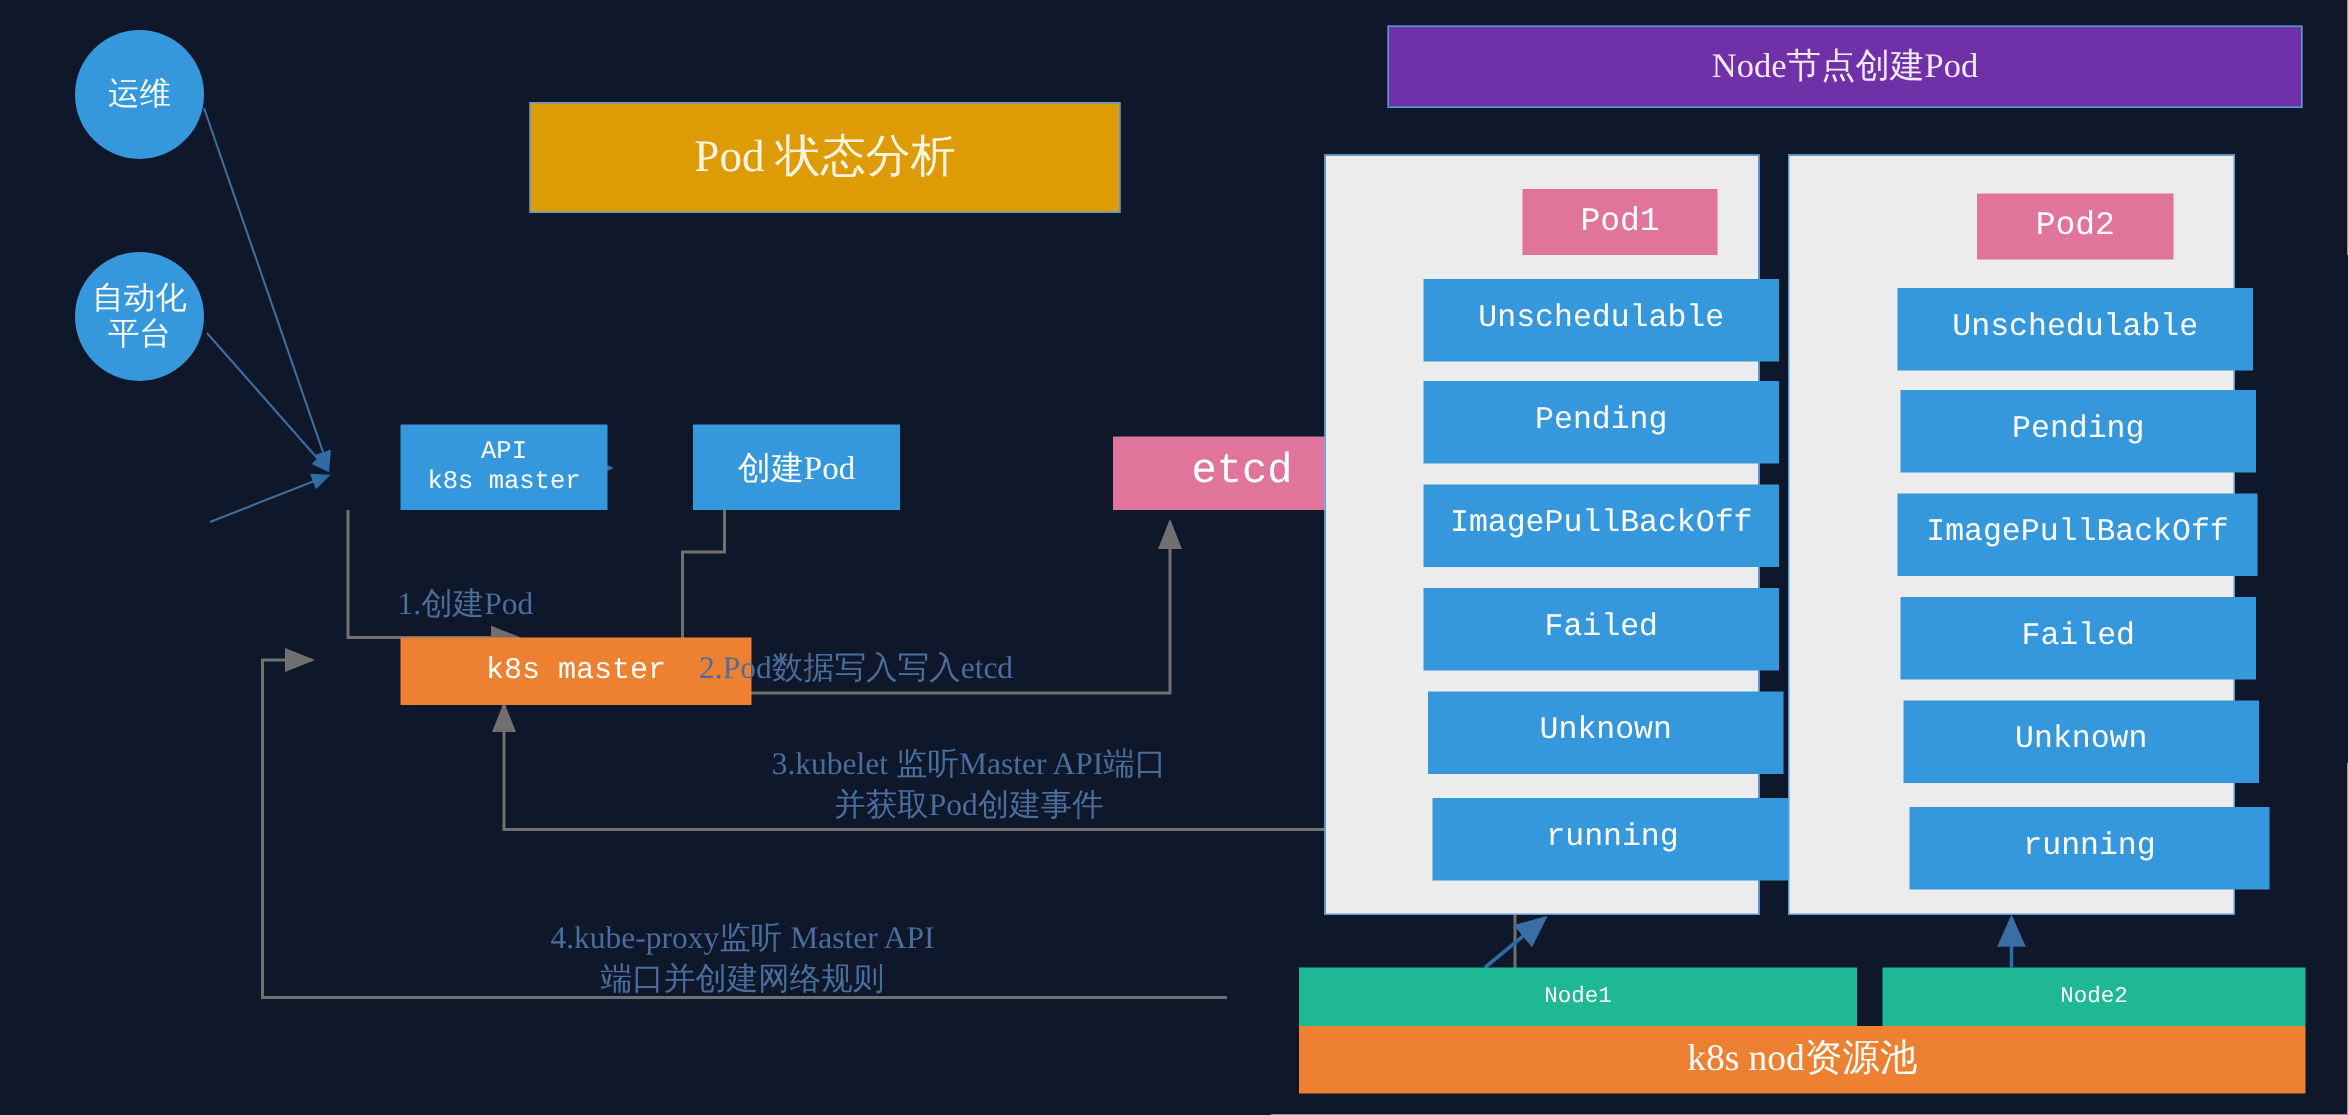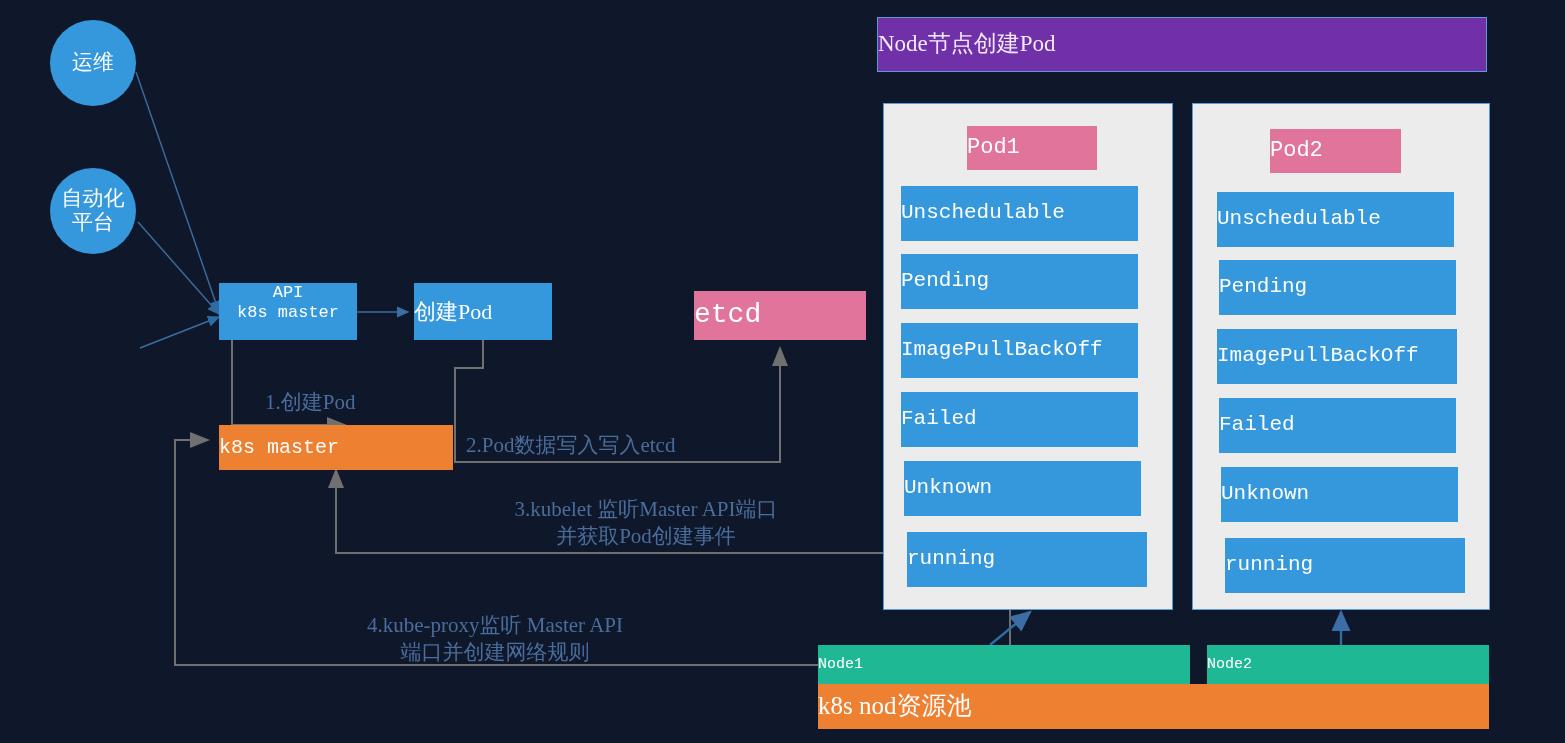--- a/index.html
+++ b/index.html
@@ -6,22 +6,22 @@
   body{font-family:"Liberation Serif",serif;}
   #canvas{position:relative;width:1565px;height:743px;background:#0f172a;overflow:hidden;}
 
   .circle{
     position:absolute;border-radius:50%;background:#3598dc;
     color:#fff;display:flex;align-items:center;justify-content:center;
     text-align:center;line-height:1.12;font-family:"Liberation Serif",serif;
     font-size:21px;white-space:pre-line;
   }
 
-  .box{position:absolute;display:flex;align-items:center;justify-content:flex-start;
-       text-align:center;color:#ffffff;line-height:1.15;white-space:pre-line;}
+  .box{position:absolute;display:flex;align-items:center;justify-content:center;
+       text-align:center;color:#ffffff;line-height:1.15;white-space:pre-line;margin-left:48px;}
 
   .blue{background:#3598dc;}
   .orange{background:#ee8032;}
   .pink{background:#e0749b;}
   .gold{background:#dd9b06;border:1px solid #5b9bd5;}
   .purple{background:#6f30a8;border:1px solid #5b9bd5;}
   .green{background:#1eb894;}
 
   .mono{font-family:"Liberation Mono",monospace;}
   .serif{font-family:"Liberation Serif",serif;}
@@ -77,20 +77,23 @@
   <div class="circle" style="left:50px;top:20px;width:86px;height:86px;">
     <span>运维</span>
   </div>
 
   <div class="circle" style="left:50px;top:168px;width:86px;height:86px;">
     <span>自动化
 平台</span>
   </div>
 
 
+  <div class="box gold serif" style="left:305px;top:68px;width:392px;height:72px;font-size:30px;color:#fdf4e0;">
+    <span>Pod  状态分析</span>
+  </div>
 
   <div class="box blue mono" style="left:219px;top:283px;width:138px;height:57px;font-size:17px;flex-direction:column;">
     <span>API</span>
     <span>k8s master</span>
   </div>
 
   <div class="box blue serif" style="left:414px;top:283px;width:138px;height:57px;font-size:22px;">
     <span>创建Pod</span>
   </div>
 

